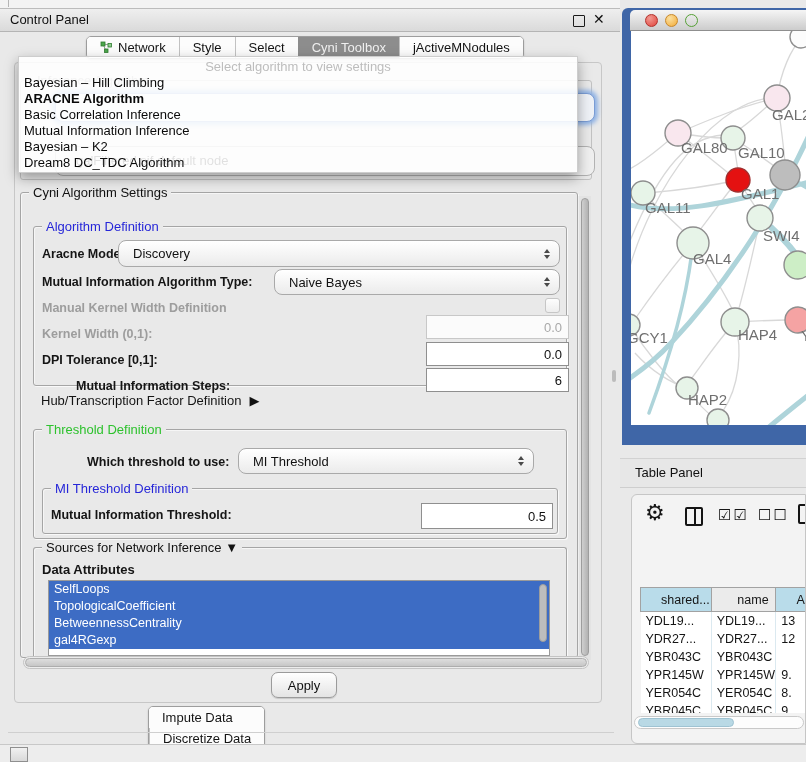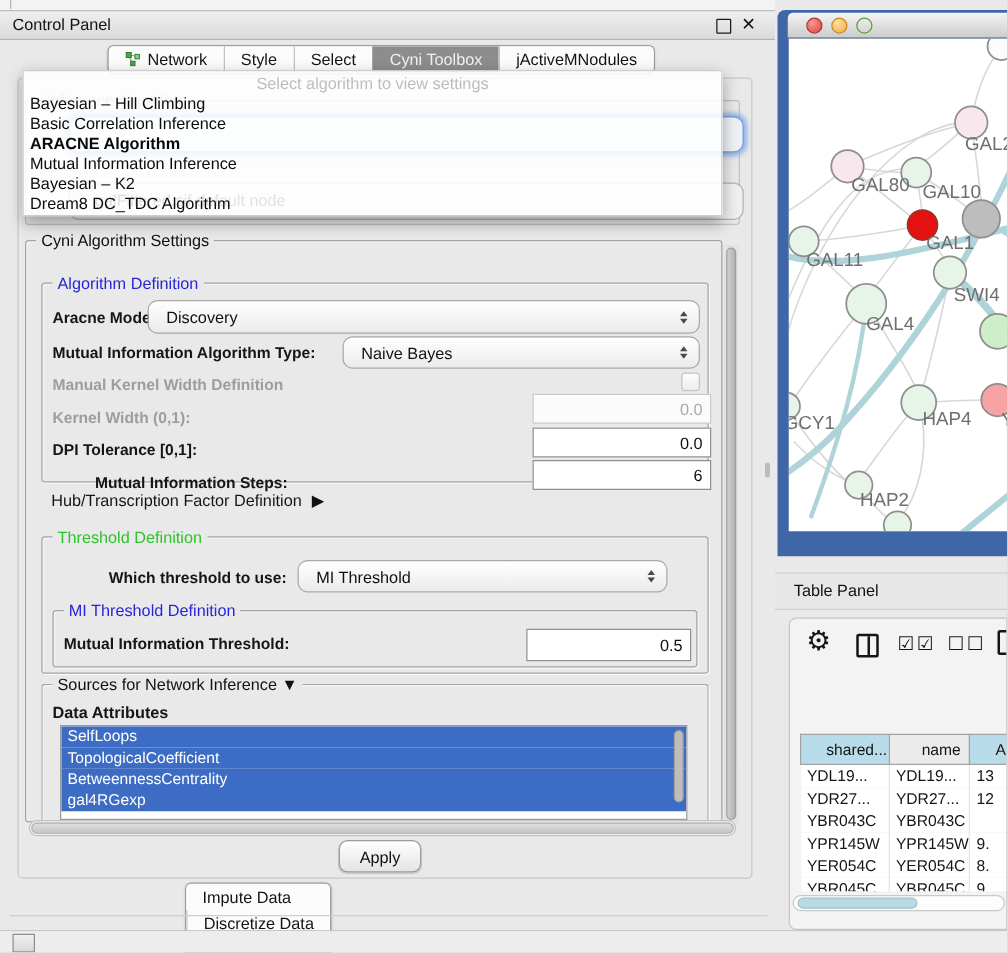--- a/index.html
+++ b/index.html
@@ -184,22 +184,22 @@
     <span class="bg-legend">Inference Algorithm</span>
   </div>
   <div class="abs bg-combo1"></div>
   <div class="abs bg-combo2">
     <span>galFiltered.sif default node</span>
   </div>
 
   <div class="abs popup">
     <div class="popup-ph">Select algorithm to view settings</div>
     <div class="popup-item">Bayesian – Hill Climbing</div>
+    <div class="popup-item bold">ARACNE Algorithm</div>
     <div class="popup-item">Basic Correlation Inference</div>
-    <div class="popup-item bold">ARACNE Algorithm</div>
     <div class="popup-item">Mutual Information Inference</div>
     <div class="popup-item">Bayesian – K2</div>
     <div class="popup-item">Dream8 DC_TDC Algorithm</div>
   </div>
 
   <div class="abs vscroll">
     <div class="thumb"></div>
   </div>
 
   <div class="grp" style="left:20px;top:192px;width:558px;height:466px;">

